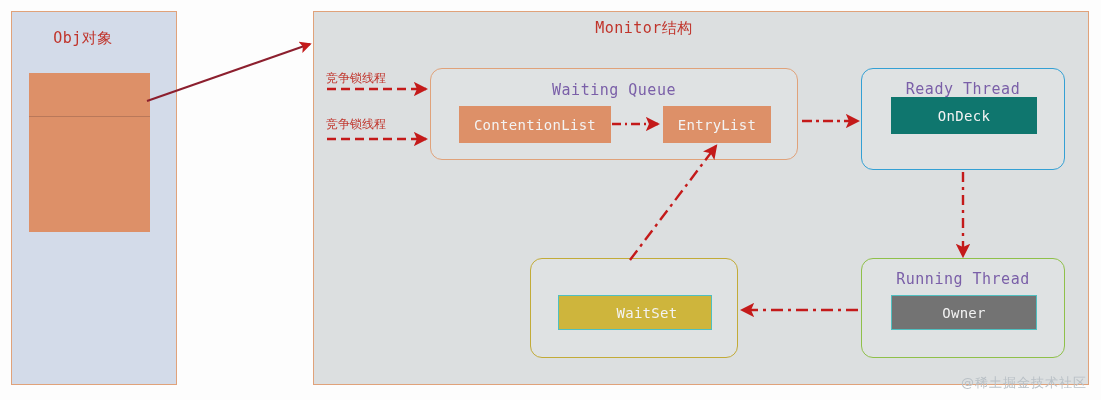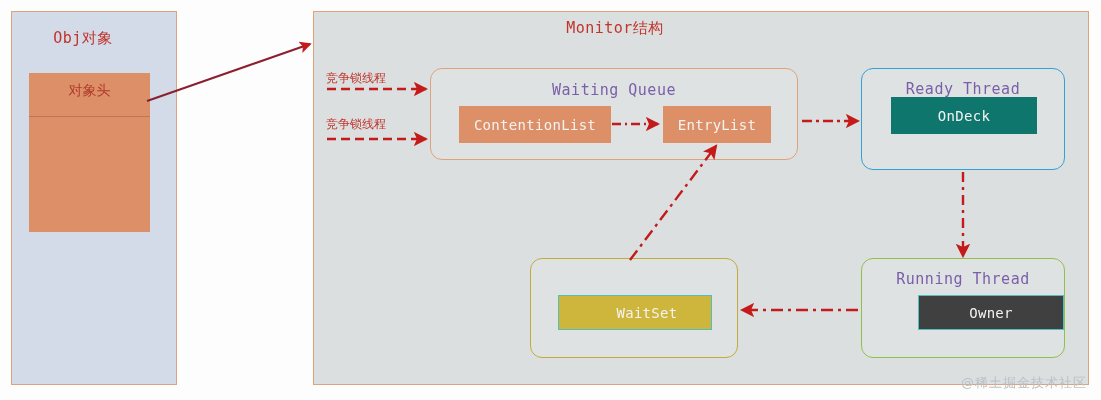--- a/index.html
+++ b/index.html
@@ -41,21 +41,21 @@
     color: #c0342b;
     font-size: 15px;
     letter-spacing: 0.5px;
     white-space: nowrap;
     text-align: center;
   }
   #obj-title {
     left: 11px; top: 29px; width: 144px;
   }
   #monitor-title {
-    left: 297px; top: 19px; width: 636px;
+    left: 326px; top: 19px; width: 636px;
   }
 
   
   #obj-head-box {
     position: absolute;
     left: 29px; top: 73px;
     width: 121px; height: 159px;
     background: #dd9068;
     box-sizing: border-box;
   }
@@ -155,23 +155,22 @@
   
   #running-thread {
     left: 861px; top: 258px;
     width: 204px; height: 100px;
     border-color: #8fc04a;
   }
   #running-thread .group-title { top: 11px; }
   #owner {
     left: 29px; top: 36px;
     width: 146px; height: 35px;
-    background: #404040;
+    background: #737373;
     border: 1.2px solid #4fbfc0;
-    margin-left: 27px;
   }
 
   
   .flow-label {
     position: absolute;
     color: #c0342b;
     font-size: 12px;
     white-space: nowrap;
     font-family: "DejaVu Sans", "Liberation Sans", sans-serif;
   }
@@ -199,21 +198,20 @@
 </style>
 </head>
 <body>
 
 <div id="canvas">
 
   <div class="panel" id="obj-panel"></div>
   <div class="panel-title" id="obj-title">Obj对象</div>
   <div id="obj-head-box"></div>
   <div id="obj-head-divider"></div>
-  <div id="obj-head-label">对象头</div>
 
   <div class="panel" id="monitor-panel"></div>
   <div class="panel-title" id="monitor-title">Monitor结构</div>
 
   <div class="flow-label" id="label-contend-1">竞争锁线程</div>
   <div class="flow-label" id="label-contend-2">竞争锁线程</div>
 
   <div class="group" id="waiting-queue">
     <div class="group-title">Waiting Queue</div>
     <div class="inner-box" id="contention-list">ContentionList</div>

